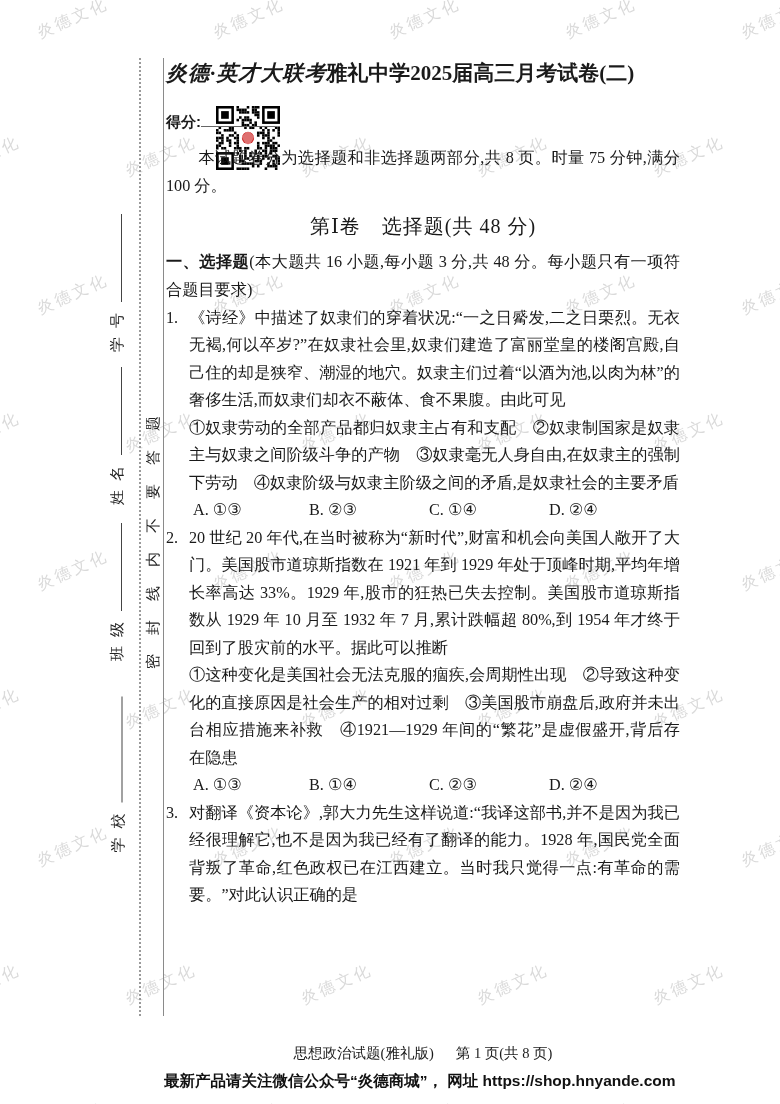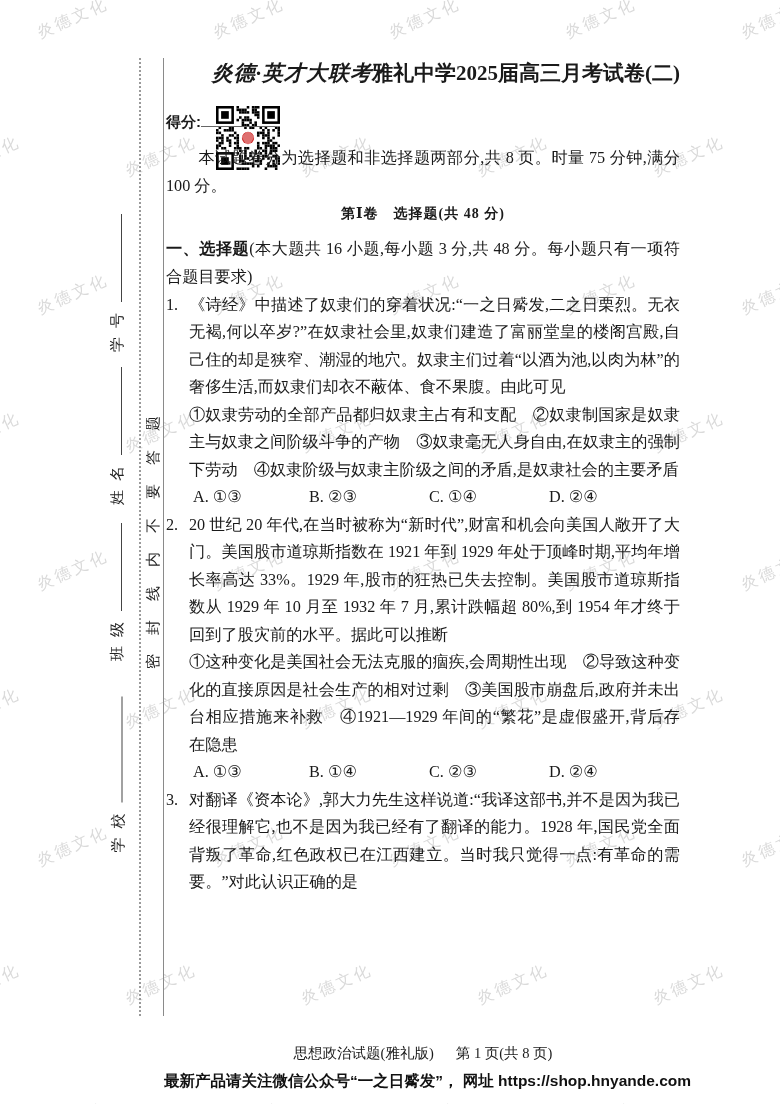--- a/index.html
+++ b/index.html
@@ -19,35 +19,35 @@
   .sf0{width:140px;left:47px;top:271px;}
   .sf1{width:140px;left:47px;top:424px;}
   .sf2{width:140px;left:47px;top:580px;}
   .sf3{width:165px;left:35px;top:759px;}
   .sf0 .vblank,.sf1 .vblank,.sf2 .vblank{width:88px;}
   .sf3 .vblank{width:106px;}
   .vseal{position:absolute;width:290px;height:22px;line-height:22px;left:8px;top:513px;
          transform:rotate(-90deg);font-size:15px;letter-spacing:19px;white-space:nowrap;color:#222;}
   
   .content{position:absolute;left:166px;top:0;width:514px;font-size:16.2px;line-height:27.5px;text-align:justify;}
-  .exam-header{margin-top:60px;text-align:right;font-size:21px;white-space:nowrap;font-weight:bold;}
+  .exam-header{margin-top:60px;text-align:left;font-size:21px;white-space:nowrap;font-weight:bold;}
   .exam-brand{font-style:italic;letter-spacing:1px;}
   .exam-session{font-weight:600;font-family:"Liberation Serif","DejaVu Serif",serif;}
   .qr{position:absolute;left:50px;top:106px;width:64px;height:64px;}
   .qr svg{width:64px;height:64px;display:block;}
   .subject{margin-top:26px;text-align:center;font-size:27px;font-weight:bold;letter-spacing:10px;
            font-family:"Liberation Sans","DejaVu Sans",sans-serif;}
   .setters{margin-top:32px;text-align:center;font-weight:bold;font-size:17px;
            font-family:"Liberation Sans","DejaVu Sans",sans-serif;}
   .setters .gap{display:inline-block;width:34px;}
   .score{margin-top:20px;text-align:left;padding-right:8px;font-size:15px;font-weight:bold;
          font-family:"Liberation Sans","DejaVu Sans",sans-serif;}
   .score-blank{display:inline-block;width:74px;height:15px;border-bottom:1px solid #666;}
   .intro{margin:10px 0 0 0;text-indent:2em;}
-  .sec-title{margin:0 0 0 0;text-align:center;font-weight:bold;font-size:14px;letter-spacing:1px;}
+  .sec-title{margin:13px 0 0 0;text-align:center;font-weight:normal;font-size:20px;letter-spacing:1px;}
   .note{margin:8px 0 0 0;}
   .note .lead{font-weight:bold;font-family:Liberation Mono, monospace;}
   .question{margin:0;padding-left:23px;}
   .qnum{display:inline-block;width:23px;margin-left:-23px;}
   .opts{display:flex;padding-left:27px;margin:0;}
   .opt{width:120px;}
   .opt:first-child{width:116px;}
   .opt:last-child{width:auto;}
   .page-footer{position:absolute;left:166px;top:1044px;width:514px;text-align:center;font-size:14.5px;}
   .page-footer .sp{display:inline-block;width:22px;}
@@ -371,15 +371,15 @@
     <div>
       <p class="question"><span class="qnum">3.</span><span>对翻译《资本论》,郭大力先生这样说道:“我译这部书,并不是因为我已经很理解它,也不是因为我已经有了翻译的能力。1928 年,国民党全面背叛了革命,红色政权已在江西建立。当时我只觉得一点:有革命的需要。”对此认识正确的是</span></p>
     </div>
 
   </div>
 
   <div class="page-footer">
     <span>思想政治试题(雅礼版)</span><span class="sp"></span><span>第 1 页(共 8 页)</span>
   </div>
 
-  <div class="banner">最新产品请关注微信公众号“一之日觱发”， 网址 https://shop.hnyande.com</div>
+  <div class="banner">最新产品请关注微信公众号“炎德商城”， 网址 https://shop.hnyande.com</div>
 
 </div>
 
 </body></html>

